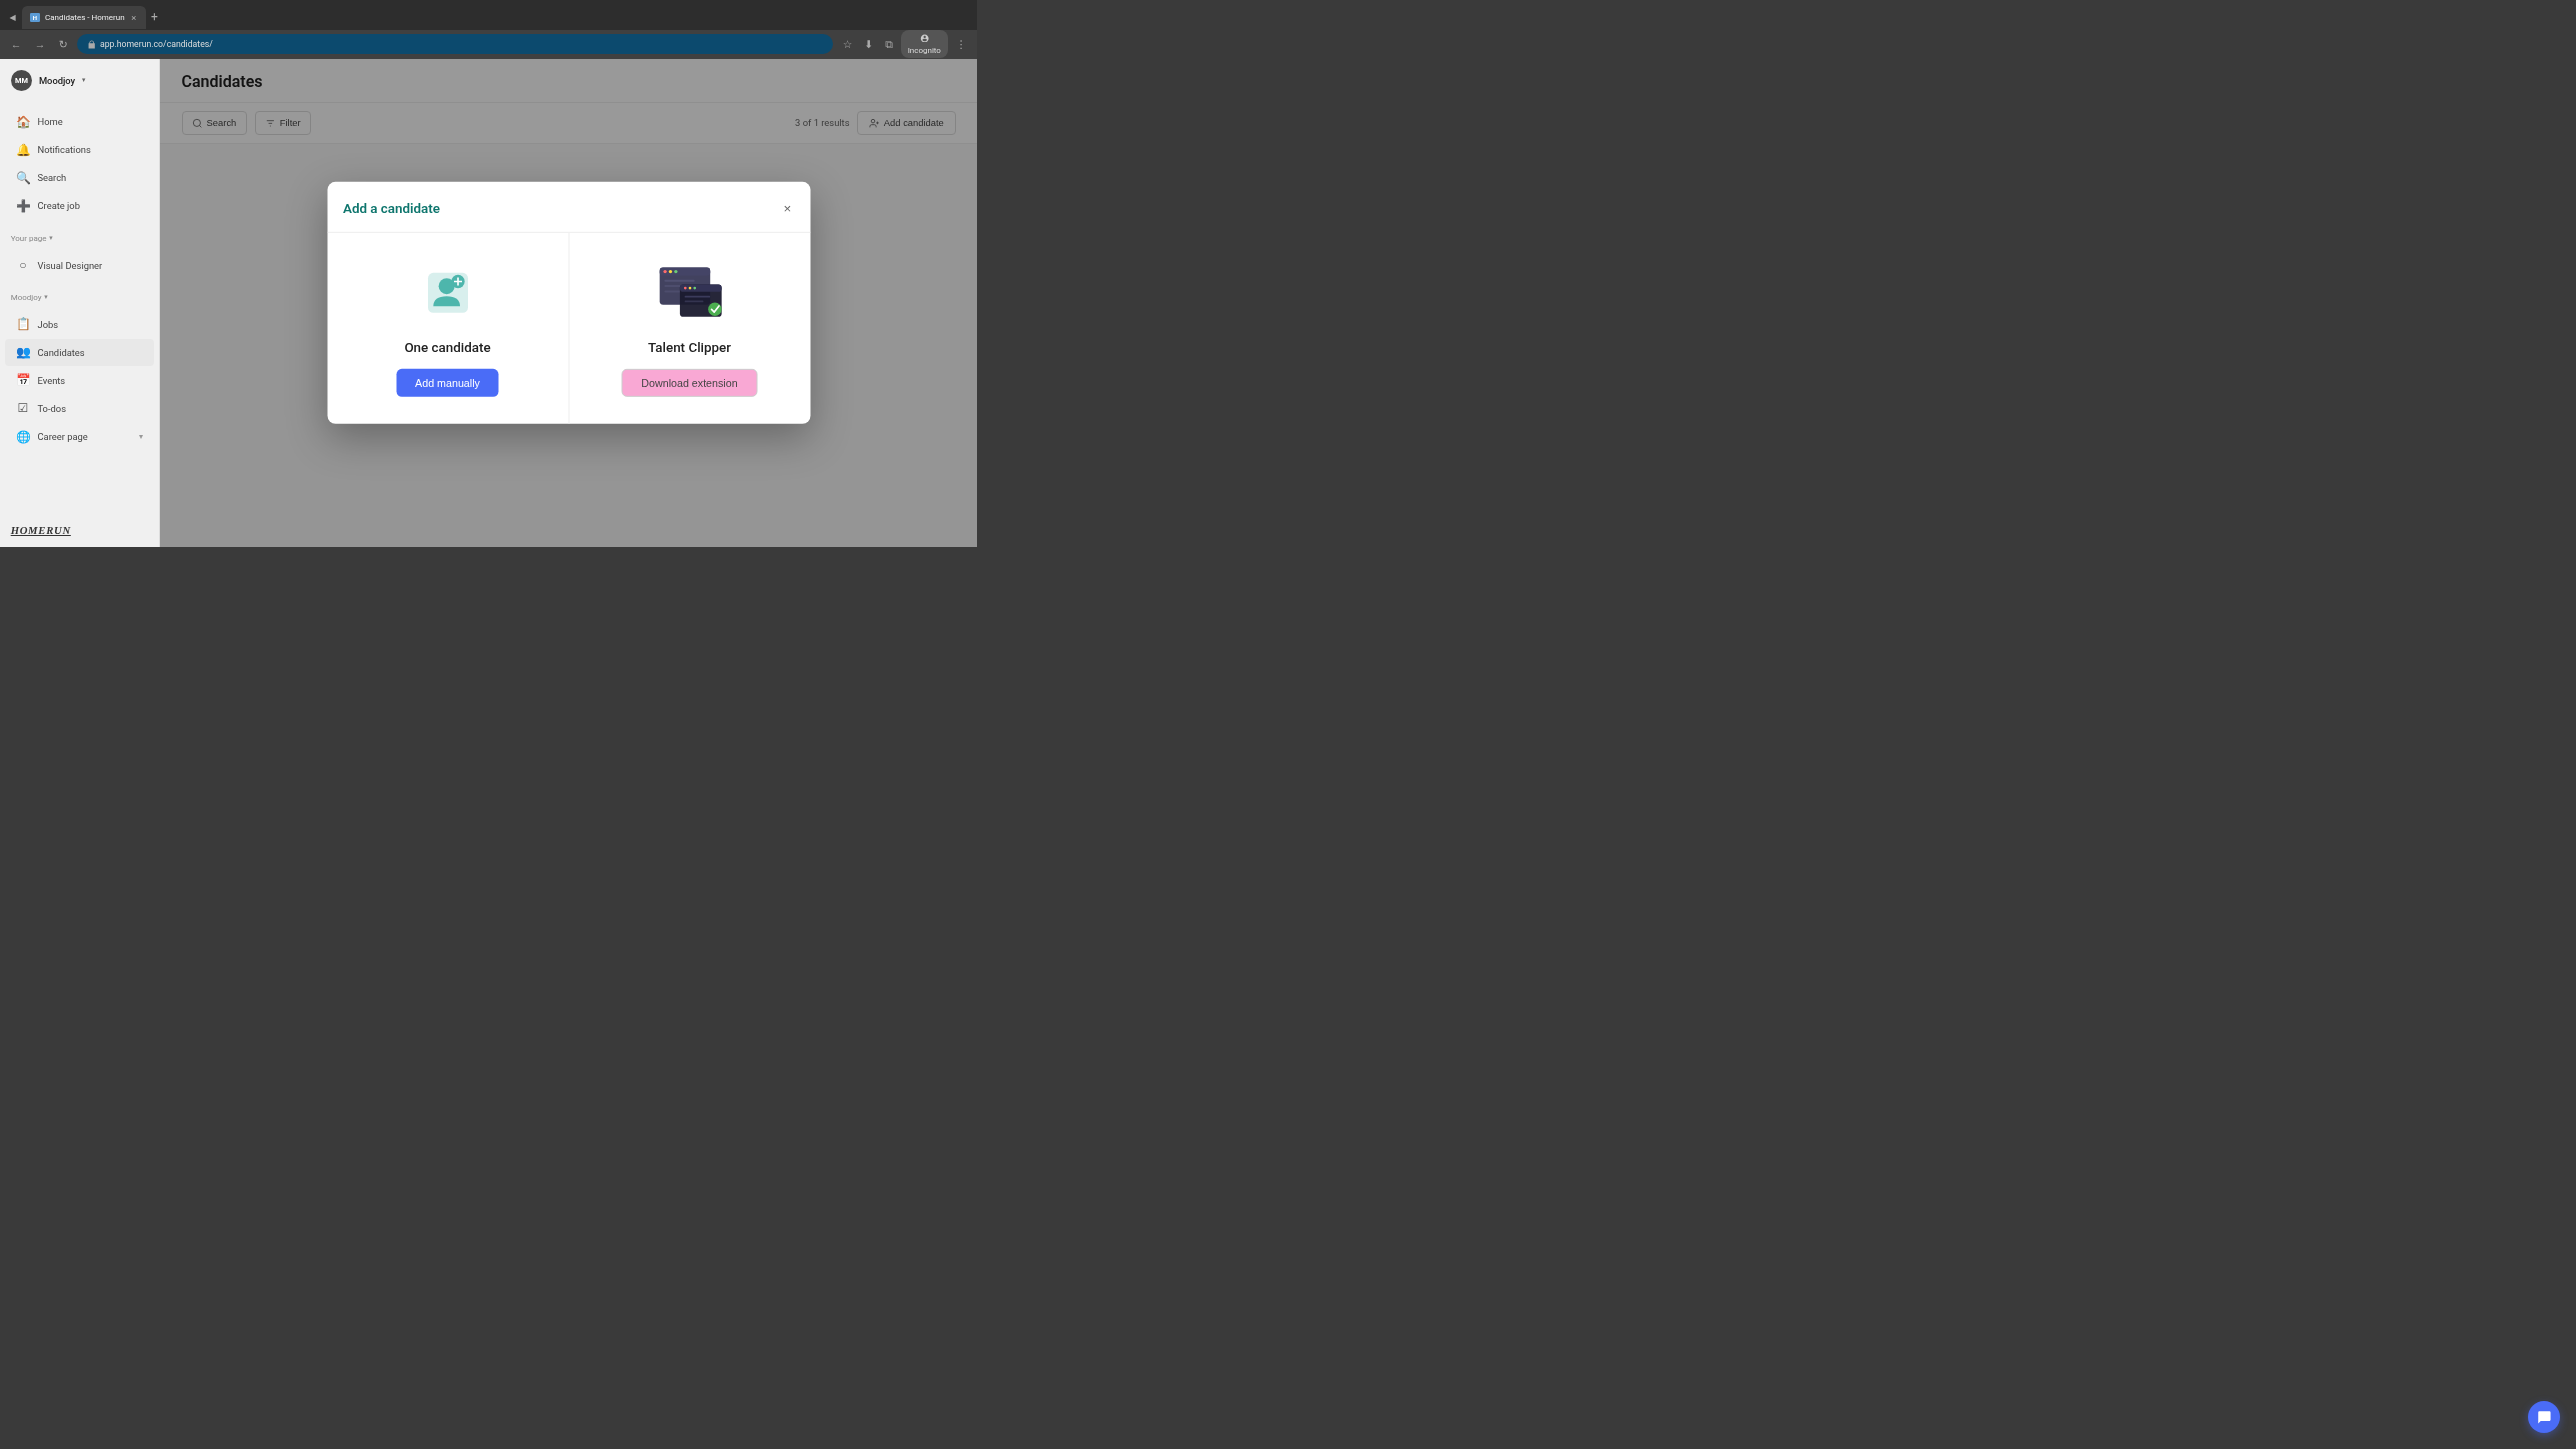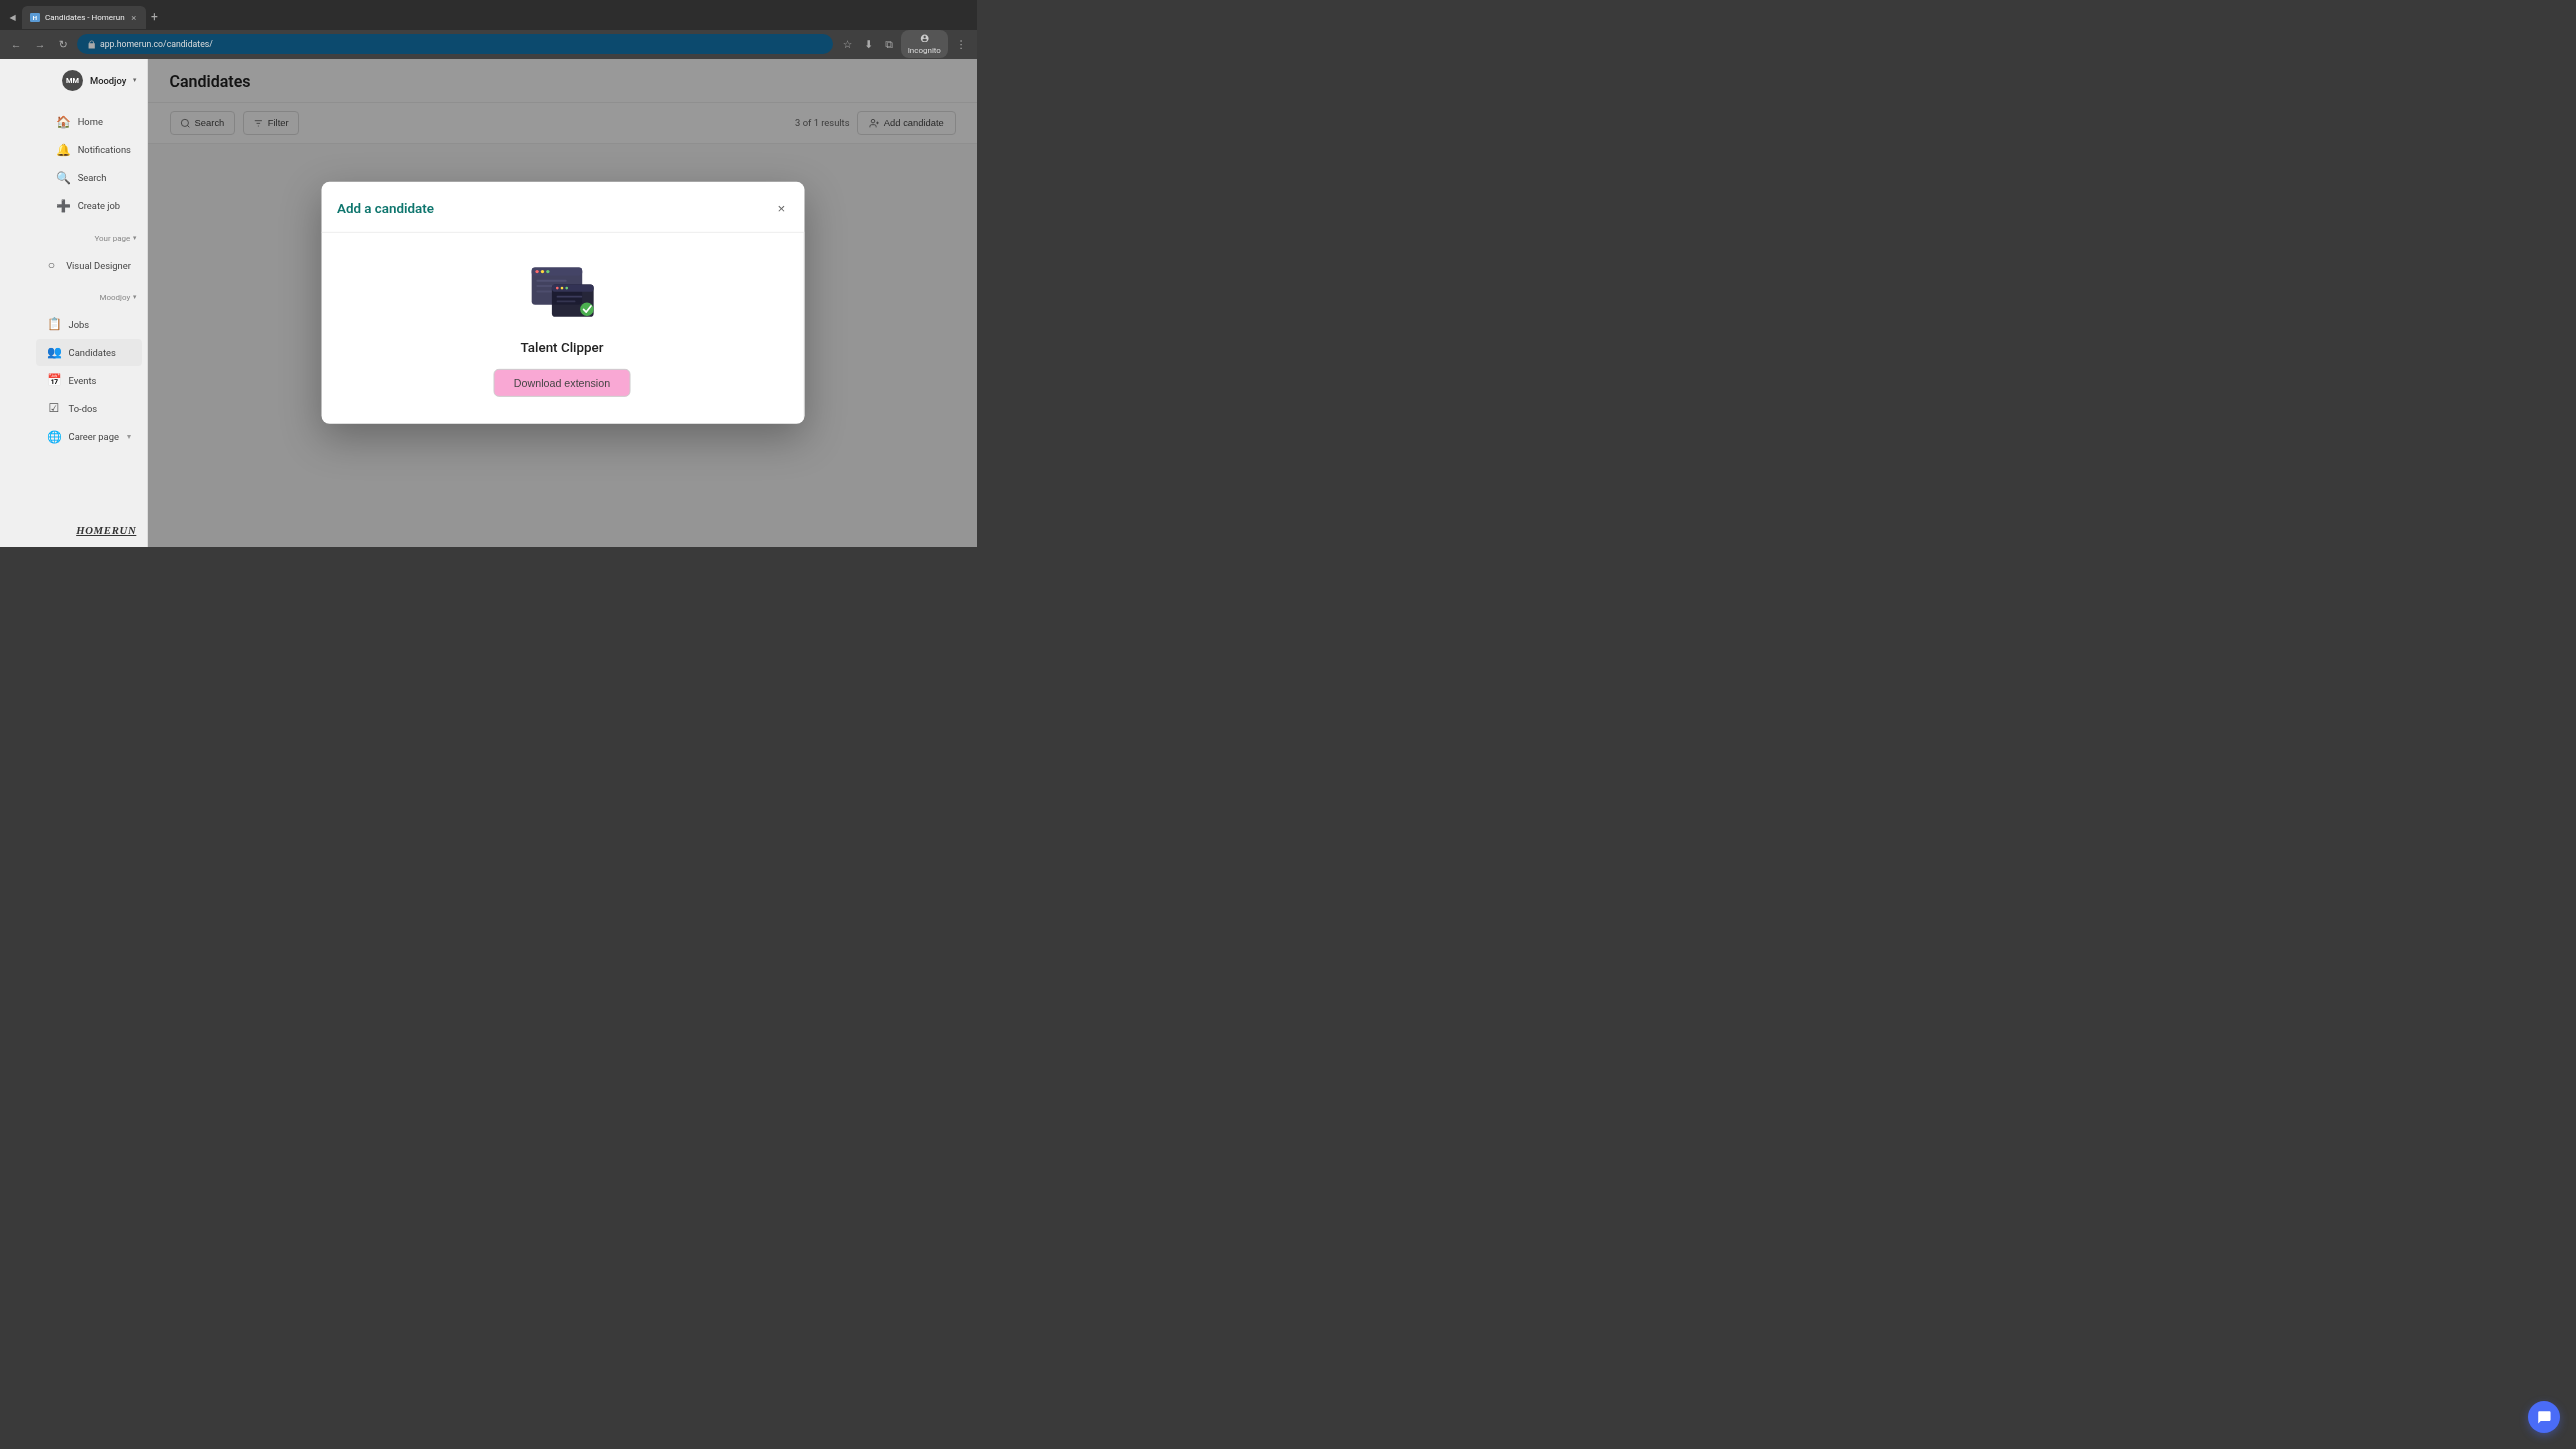--- a/index.html
+++ b/index.html
@@ -18,21 +18,21 @@
     .nav-btn { background: none; border: none; color: #aaa; cursor: pointer; font-size: 10.7px; padding: 2.7px 4px; border-radius: 2.7px; }
     .url-bar { flex: 1; background: #0c4a6e; border: none; border-radius: 13.4px; padding: 4px 9.4px; color: #ddd; font-size: 8.7px; display: flex; align-items: center; gap: 4px; cursor: text; height: 20px; }
     .url-text { color: #ddd; font-size: 8.7px; }
     .toolbar-icons { display: flex; align-items: center; gap: 4px; }
     .toolbar-icon-btn { background: none; border: none; color: #aaa; cursor: pointer; font-size: 10.7px; padding: 2.7px 4px; border-radius: 2.7px; }
 
     
     .app { display: flex; height: calc(547px - 59px); background: #f5f5f5; }
 
     
-    .sidebar { width: 148px; background: #f0f0f0; border-right: 0.7px solid #ddd; display: flex; flex-direction: column; padding: 0; flex-shrink: 0; align-items: flex-end; }
+    .sidebar { width: 160px; background: #f0f0f0; border-right: 0.7px solid #ddd; display: flex; flex-direction: column; padding: 0; flex-shrink: 0; }
     .sidebar-header { display: flex; align-items: center; gap: 6.7px; padding: 10.7px 10.7px; cursor: pointer; }
     .avatar { width: 21.5px; height: 21.5px; background: #4a4a4a; border-radius: 50%; display: flex; align-items: center; justify-content: center; color: white; font-size: 7.4px; font-weight: bold; flex-shrink: 0; }
     .workspace-name { font-size: 9.4px; font-weight: 500; color: #222; }
     .chevron-icon { color: #666; font-size: 6.7px; }
     .sidebar-nav { padding: 5.4px 0; }
     .nav-item { display: flex; align-items: center; gap: 8px; padding: 6.7px 10.7px; cursor: pointer; border-radius: 4px; margin: 0.7px 5.4px; color: #444; font-size: 9.4px; }
     .nav-item.active { background: #e8e8e8; }
     .nav-icon { font-size: 12px; color: #555; width: 13.4px; text-align: center; }
     .section-label { font-size: 8px; color: #888; padding: 8px 10.7px 2.7px; display: flex; align-items: center; gap: 2.7px; }
     .section-label .chevron { font-size: 6.7px; }
@@ -216,20 +216,38 @@
 
     <div class="overlay"></div>
 
     <div class="modal">
       <div class="modal-header">
         <h2 class="modal-title">Add a candidate</h2>
         <button class="modal-close">×</button>
       </div>
       <div class="modal-body">
 
+        <div class="modal-option">
+          <div class="option-icon">
+
+            <svg width="67" height="60" viewBox="0 0 100 90">
+
+              <rect x="20" y="15" width="60" height="60" rx="8" fill="#b2dfdb" opacity="0.5"></rect>
+
+              <circle cx="48" cy="35" r="12" fill="#4db6ac"></circle>
+              <path d="M28 65 Q28 50 48 50 Q68 50 68 65" fill="#4db6ac"></path>
+
+              <circle cx="65" cy="28" r="10" fill="#4db6ac"></circle>
+              <line x1="65" y1="22" x2="65" y2="34" stroke="white" stroke-width="2.5"></line>
+              <line x1="59" y1="28" x2="71" y2="28" stroke="white" stroke-width="2.5"></line>
+            </svg>
+          </div>
+          <div class="option-title">One candidate</div>
+          <button class="option-btn-primary">Add manually</button>
+        </div>
 
         <div class="modal-option">
           <div class="option-icon">
 
             <svg width="81" height="64" viewBox="0 0 120 95">
 
               <rect x="15" y="10" width="75" height="55" rx="5" fill="#2d2d4e" opacity="0.9"></rect>
               <rect x="15" y="10" width="75" height="12" rx="5" fill="#444466"></rect>
               <circle cx="23" cy="16" r="2.5" fill="#ff6b6b"></circle>
               <circle cx="31" cy="16" r="2.5" fill="#ffd93d"></circle>

